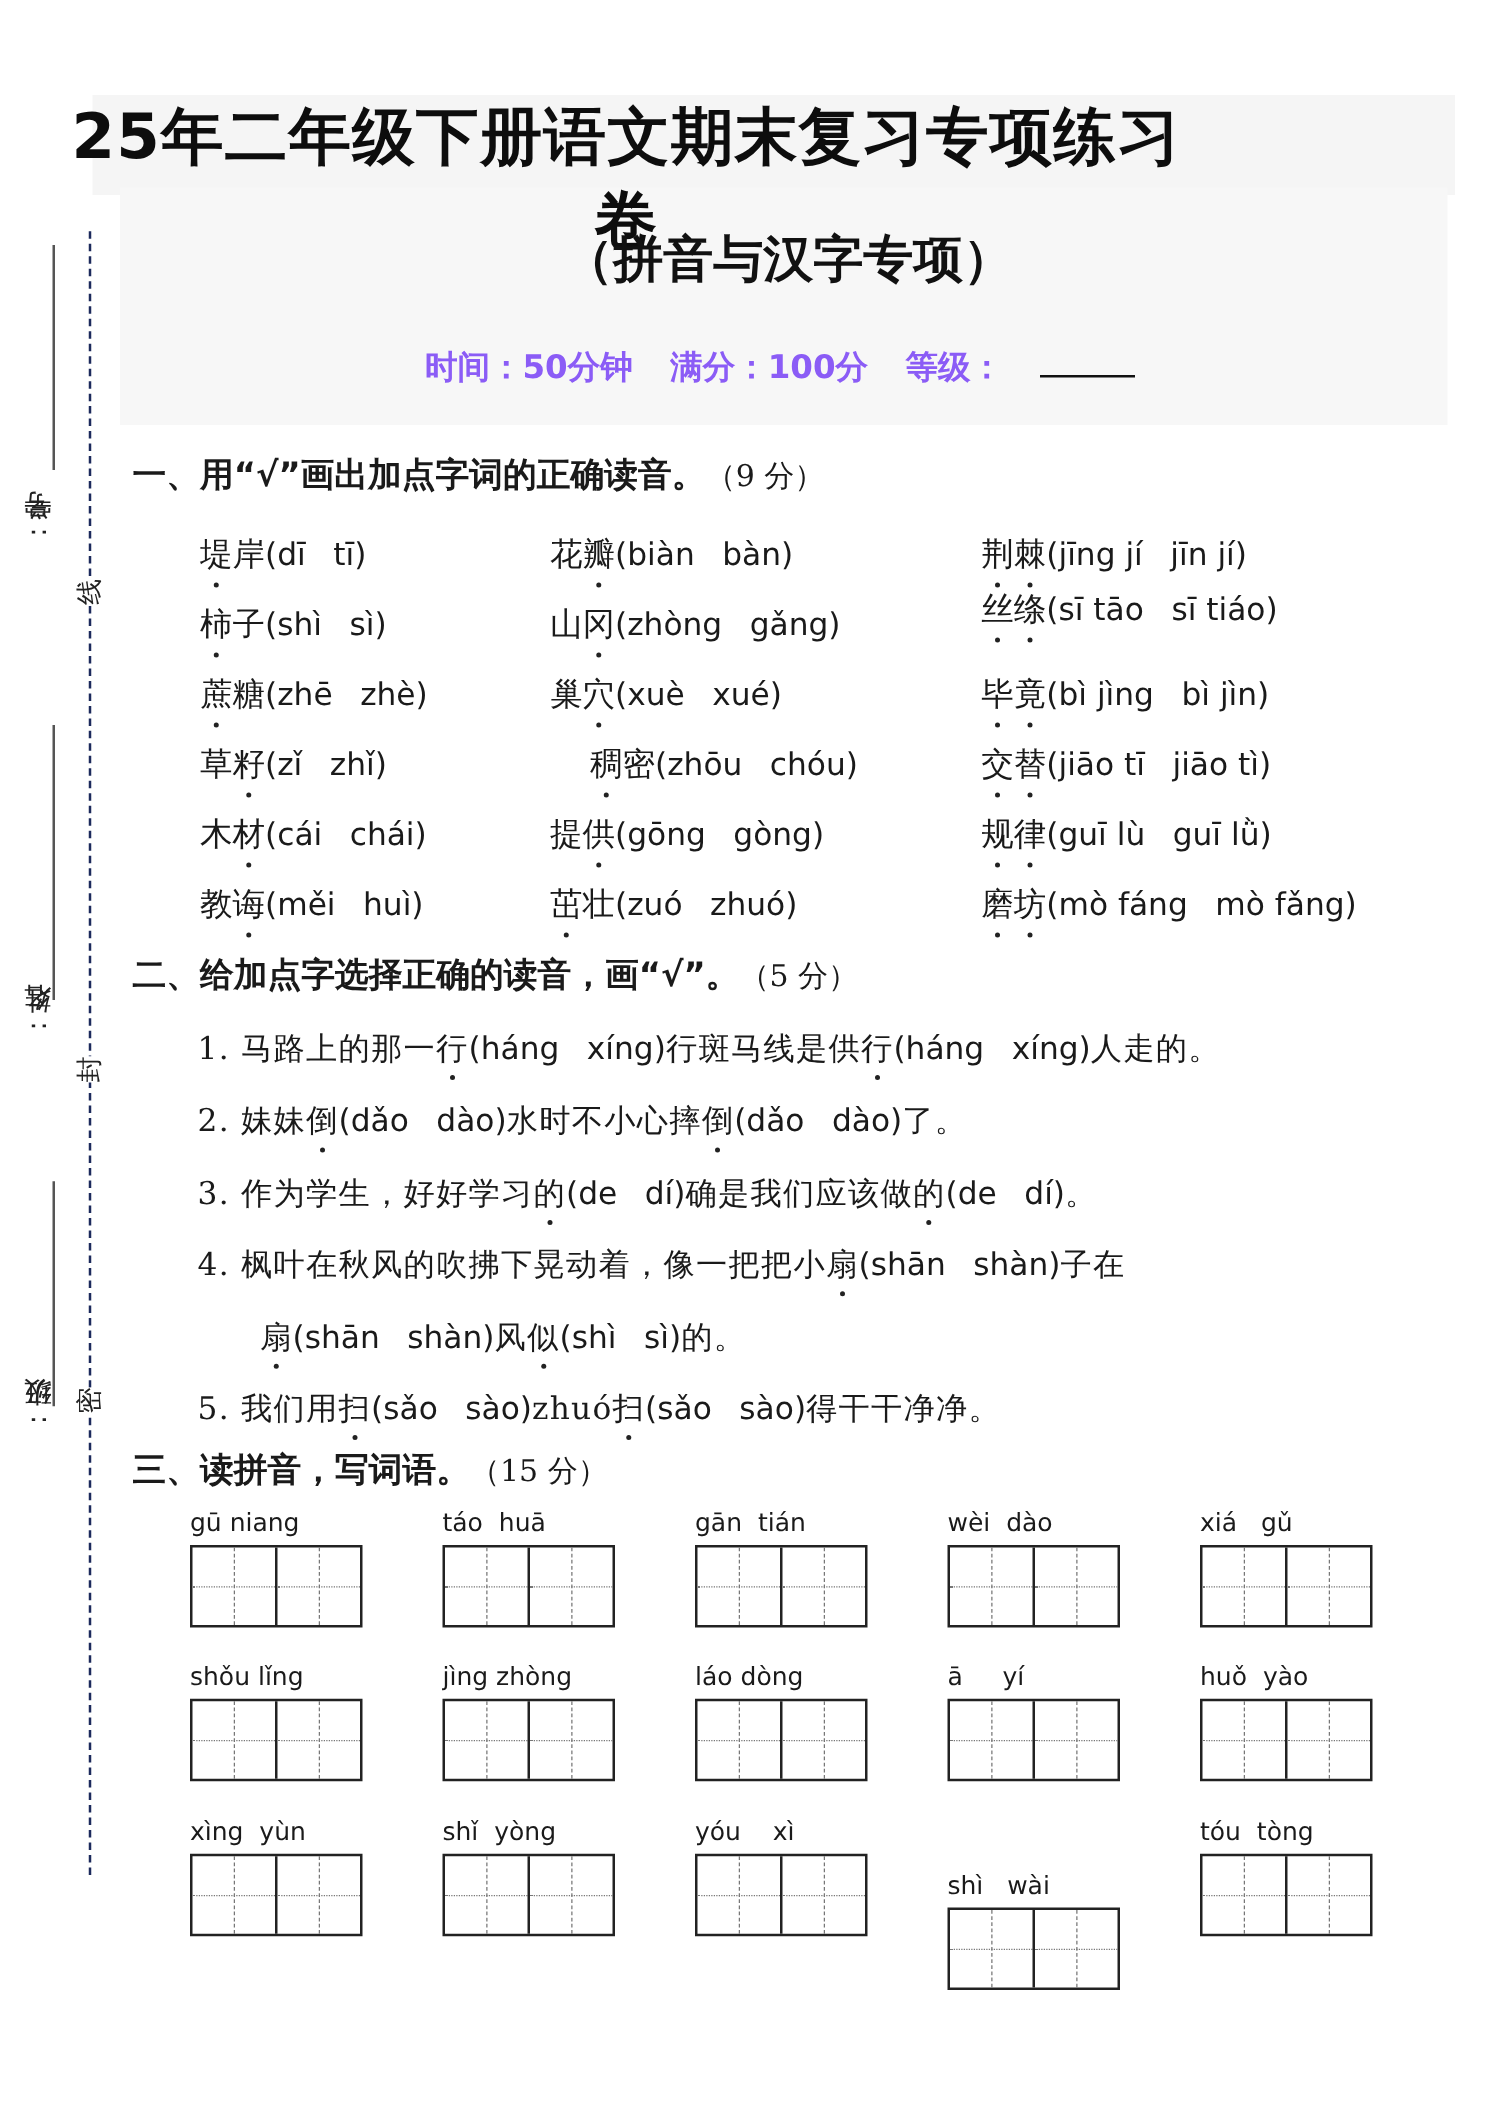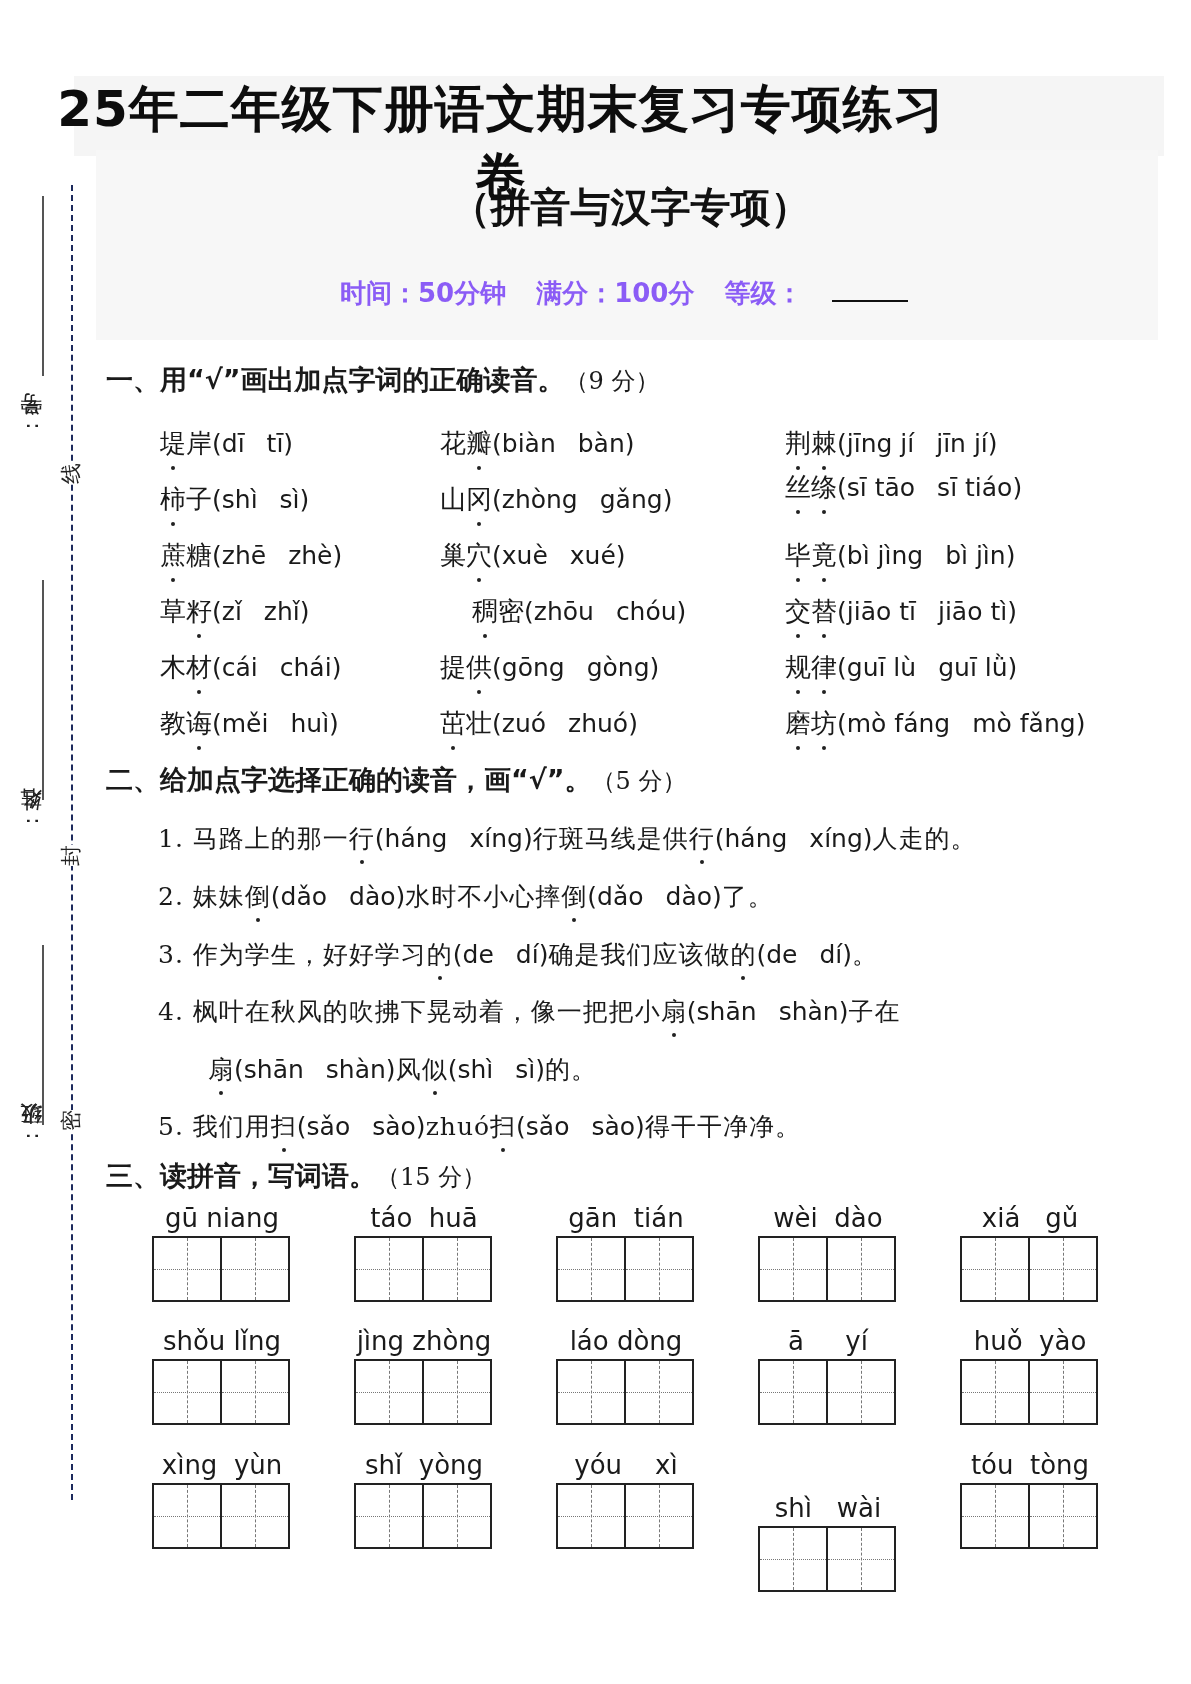--- a/index.html
+++ b/index.html
@@ -31,21 +31,21 @@
     .py { font-family: "DejaVu Sans", sans-serif; font-size: 25px; }
     .py .gap { display: inline-block; width: 22px; }
 
     .sentence { position: absolute; left: 158px; font-size: 25px; white-space: nowrap; font-family: "DejaVu Serif", serif; letter-spacing: 1px; }
     .sentence .hz { position: relative; display: inline-block; }
     .sentence .hz.dot::after { content: ""; position: absolute; left: 50%; bottom: -9px; width: 4px; height: 4px; margin-left: -2px; border-radius: 50%; background: #222; }
     .sentence .py { letter-spacing: 0; }
 
     
     .grid-item { position: absolute; width: 140px; }
-    .grid-pinyin { text-align: center; font-size: 26px; height: 36px; line-height: 36px; white-space: pre; color: #1a1a1a; }
+    .grid-pinyin { text-align: left; font-size: 20px; height: 36px; line-height: 36px; white-space: pre; color: #1a1a1a; }
     .grid-box { display: flex; border: 2px solid #222; height: 66px; width: 138px; }
     .cell { position: relative; flex: 1; height: 100%; }
     .cell + .cell { border-left: 2px solid #222; }
     .cell::before { content: ""; position: absolute; left: 50%; top: 0; bottom: 0; border-left: 1px dashed #777; }
     .cell::after { content: ""; position: absolute; top: 50%; left: 0; right: 0; border-top: 1px dotted #777; }
   </style>
 </head>
 <body>
 
 <div class="header-band-top"></div>

